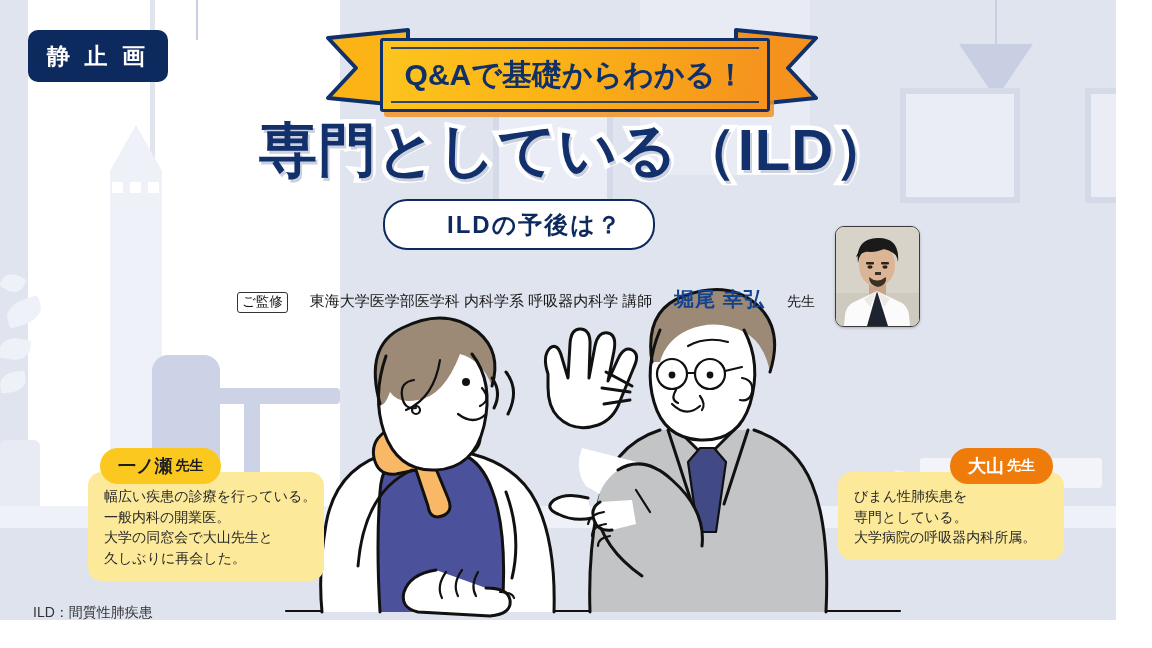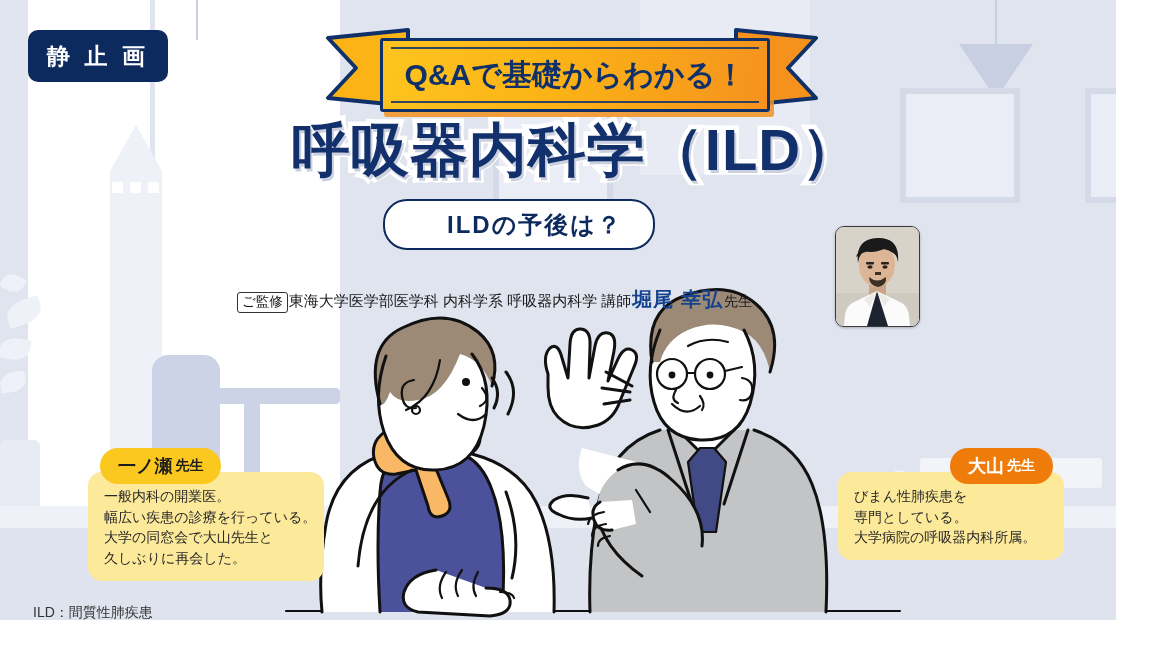--- a/index.html
+++ b/index.html
@@ -79,21 +79,21 @@
     display:flex;align-items:stretch;border-radius:24px;overflow:hidden;
     border:2px solid #0d2a5e;background:#fff;
   }
   .ep-num{background:#0d2a5e;color:#fff;display:flex;align-items:center;
     padding:0 18px 0 20px;font-size:21px;font-weight:bold;}
   .ep-num .small{font-size:15px;margin-left:1px;}
   .ep-title{color:#0d2a5e;display:flex;align-items:center;padding:0 30px;
     font-size:24px;font-weight:bold;letter-spacing:2px;margin-left:32px;}
 
   
-  .sup{position:absolute;left:237px;top:264px;display:flex;align-items:baseline;gap:1px;
+  .sup{position:absolute;left:237px;top:264px;display:flex;align-items:baseline;gap:22px;
     color:#222;font-size:15px;white-space:nowrap;}
   .sup-tag{border:1.5px solid #333;border-radius:3px;padding:2px 4px 3px;font-size:13.5px;
     line-height:1;color:#111;background:rgba(255,255,255,.55);}
   .sup-aff{font-size:15px;color:#1a1a1a;margin-top:28px;}
   .sup-name{font-size:20px;font-weight:bold;color:#14428f;letter-spacing:1px;}
   .sup-hon{font-size:14px;color:#1a1a1a;}
 
   
   .portrait{
     position:absolute;left:835px;top:226px;width:83px;height:99px;
@@ -300,21 +300,21 @@
     <svg class="tail right" viewBox="0 0 92 84" xmlns="http://www.w3.org/2000/svg">
       <path d="M86 12 L6 4 L6 80 L86 72 L58 42 Z" fill="#f5921e" stroke="#10306a" stroke-width="4" stroke-linejoin="round"></path>
     </svg>
     <div class="ribbon-band">
       <span class="inner-line"></span>
       <span class="inner-line2"></span>
       <span>Q&amp;Aで基礎からわかる！</span>
     </div>
   </div>
 
-  <div class="main-title">呼吸器内科学（ILD）</div>
+  <div class="main-title">専門としている（ILD）</div>
 
   <div class="ep-pill">
     <div class="ep-title">ILDの予後は？</div>
   </div>
 
   <div class="sup">
     <span class="sup-tag">ご監修</span>
     <span class="sup-aff">東海大学医学部医学科 内科学系 呼吸器内科学 講師</span>
     <span class="sup-name">堀尾 幸弘</span>
     <span class="sup-hon">先生</span>
@@ -346,22 +346,22 @@
       <path d="M39 45 h6 v3 h-6 z" fill="#3a3026"></path>
     </svg>
   </div>
 
   <div class="card card-l" style="left:88px;top:448px;width:240px;">
     <div class="card-pill">
       <span>一ノ瀬</span>
       <span class="hon">先生</span>
     </div>
     <div class="card-body">
+      <div>幅広い疾患の診療を行っている。</div>
       <div>一般内科の開業医。</div>
-      <div>幅広い疾患の診療を行っている。</div>
       <div>大学の同窓会で大山先生と</div>
       <div>久しぶりに再会した。</div>
     </div>
   </div>
 
   <div class="card card-r" style="left:838px;top:448px;width:240px;">
     <div class="card-pill">
       <span>大山</span>
       <span class="hon">先生</span>
     </div>

